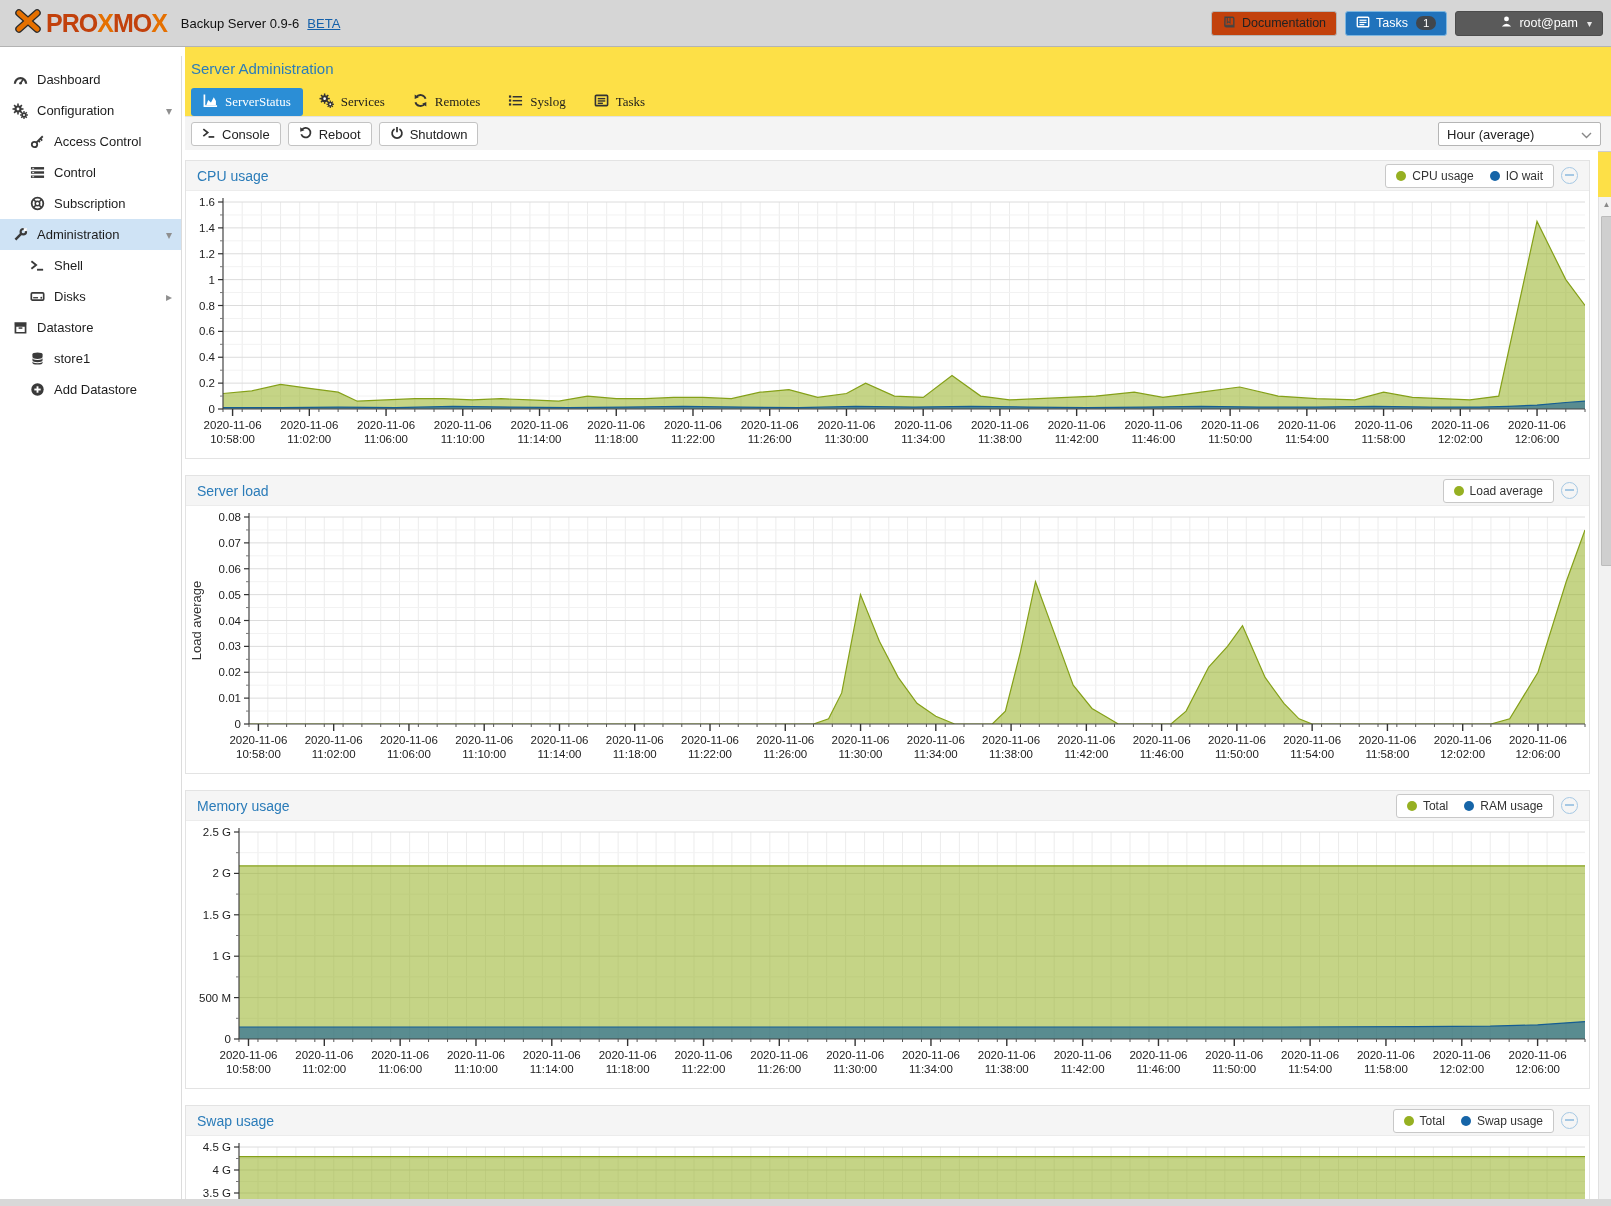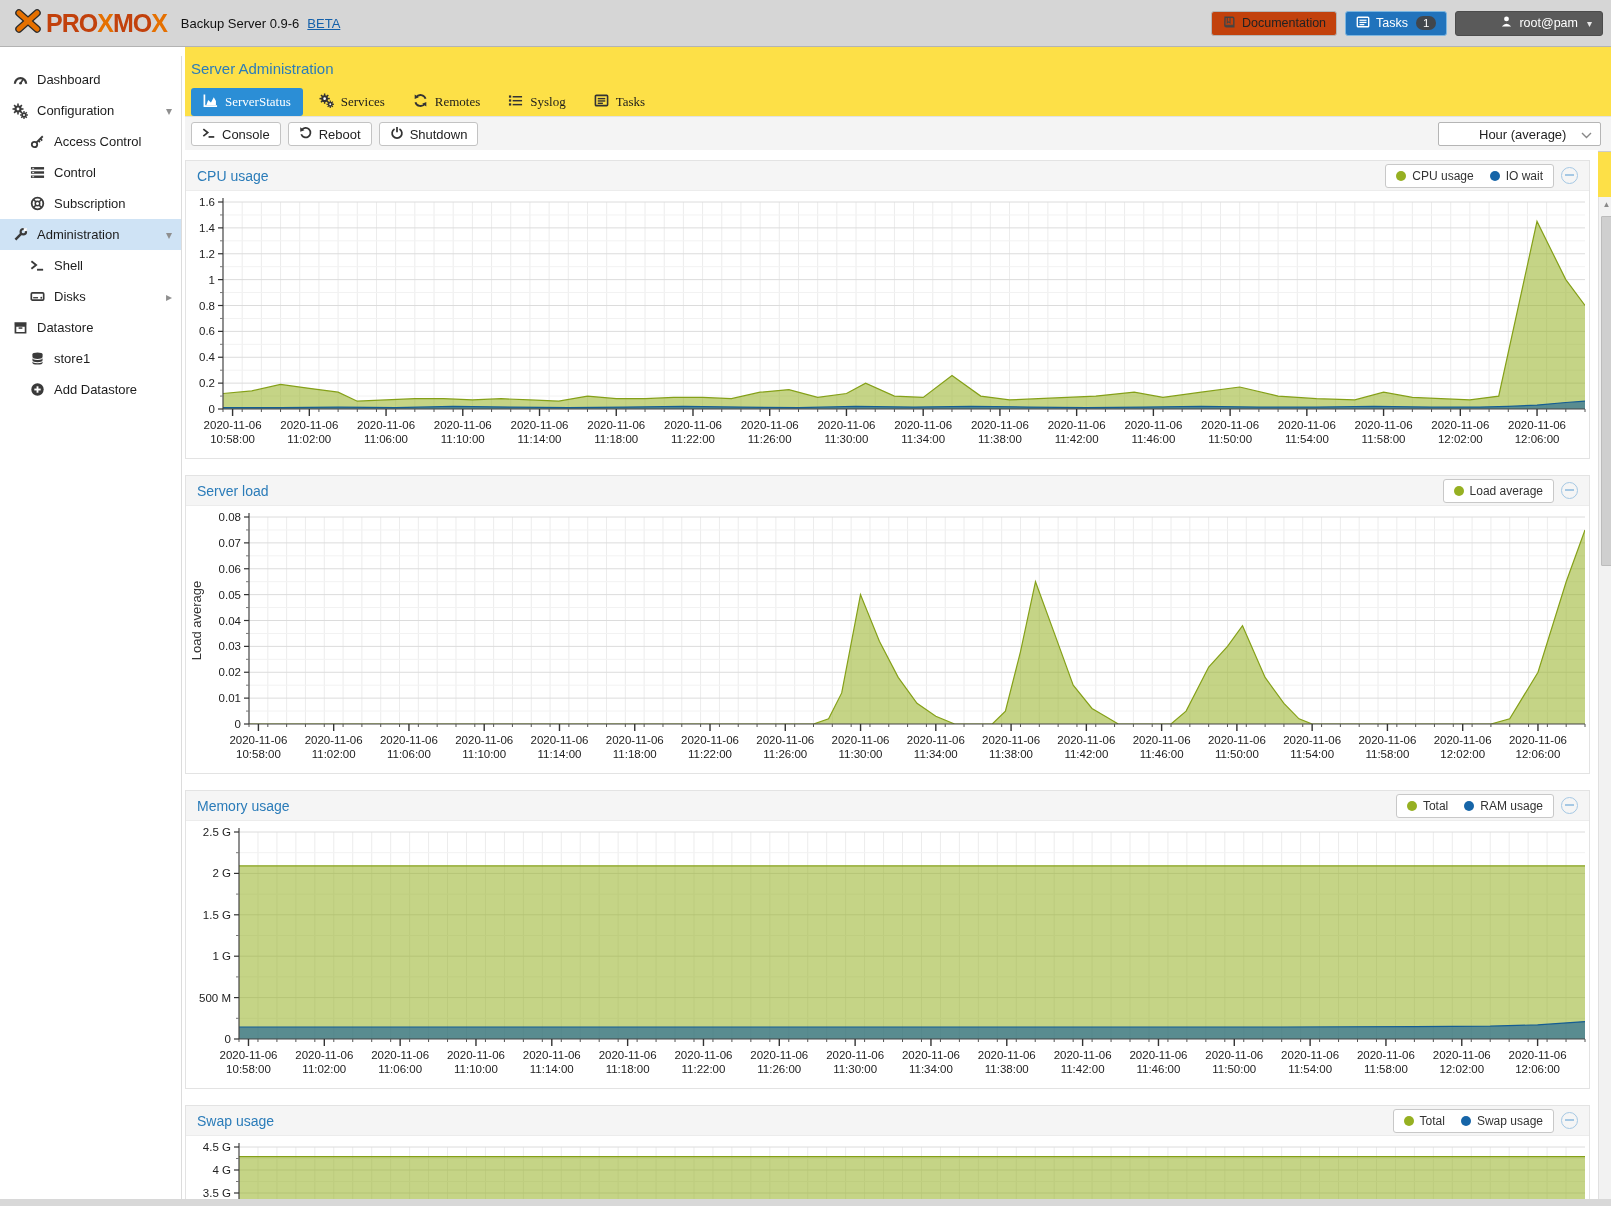--- a/index.html
+++ b/index.html
@@ -32,21 +32,21 @@
 
   
   .main { position:absolute; left:185px; top:47px; width:1428px; height:1034px; background:#fde047; }
   .page-title { padding:13px 0 6px 6px; font-size:15px; color:#2b7cb9; }
   .tabstrip { display:flex; align-items:flex-end; gap:4px; padding:2px 0 0 6px; height:33px; }
   .tab { display:flex; align-items:center; gap:7px; height:28px; padding:0 12px; font-size:13px; color:#1c1c1c; border-radius:3px; cursor:pointer;font-family:Liberation Serif, serif; }
   .tab.active { background:#2b8ed6; color:#fff; }
   .toolbar { display:flex; align-items:center; height:36px; background:#f4f4f4; border-top:1px solid #e2e2e2; border-bottom:1px solid #cccccc; padding:0 12px 0 6px; }
   .tbtn { display:flex; align-items:center; gap:6px; height:24px; padding:0 10px; margin-right:7px; background:#fff; border:1px solid #c3c3c3; border-radius:3px; font-size:13px; color:#222; cursor:pointer; }
   .combo { margin-left:auto; width:163px; height:24px; background:#fff; border:1px solid #b5b5b5; border-radius:2px; display:flex; align-items:center; padding:0 8px; font-size:13px; color:#222; cursor:pointer; }
-  .combo .cv { flex:1;margin-left:32px; }
+  .combo .cv { flex:1; }
 
   
   .content { position:absolute; left:0; top:103px; width:1413px; height:1056px; overflow:hidden; background:#fff; }
   .panel { width:1405px; margin:0 0 16px 0; border:1px solid #e3e3e3; background:#fff; }
   .panel:first-child { margin-top:10px; }
   .panel-hd { height:30px; background:#f5f5f5; display:flex; align-items:center; padding:0 11px; border-bottom:1px solid #ececec; }
   .panel-title { font-size:14px; color:#2b7cb9; }
   .spacer { flex:1; }
   .legend { display:flex; align-items:center; gap:16px; background:#fff; border:1px solid #c8c8c8; border-radius:3px; height:24px; padding:0 10px; cursor:pointer; }
   .leg-item { display:flex; align-items:center; gap:6px; font-size:12px; color:#333; }

